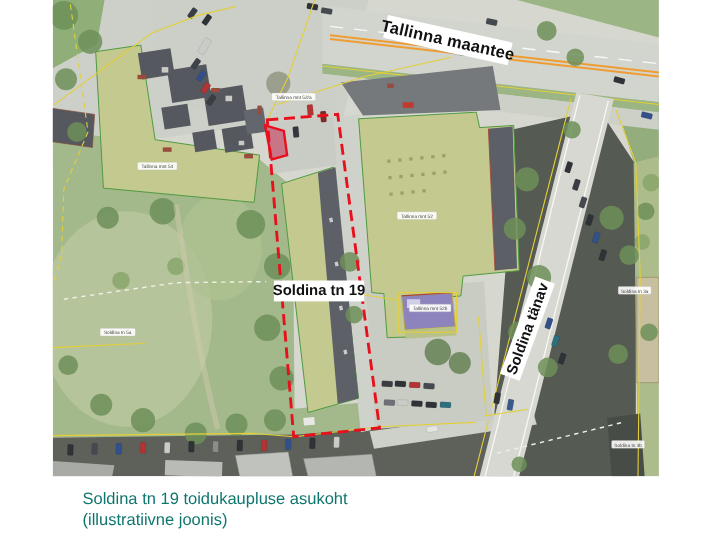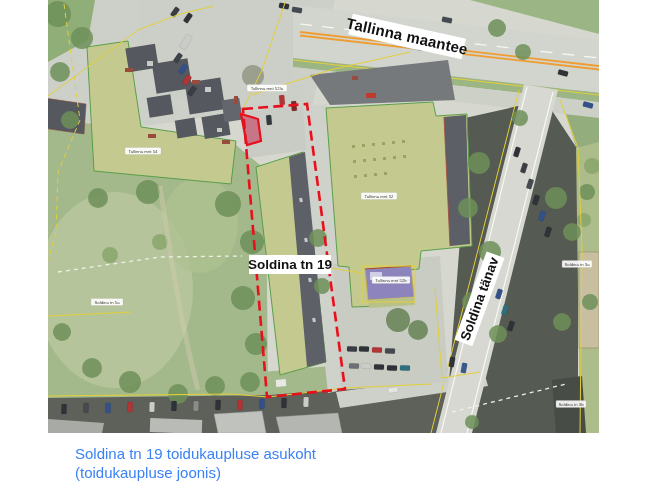--- a/index.html
+++ b/index.html
@@ -17,21 +17,21 @@
   .tree{fill:#6d8f58;fill-opacity:.85;}
   .tree2{fill:#86a468;fill-opacity:.8;}
   .car{stroke:rgba(0,0,0,.25);stroke-width:.3;}
   .tinybox{fill:#ffffff;fill-opacity:.9;stroke:#b9b9b0;stroke-width:.3;}
   .tinytxt{font-size:4.3px;fill:#44443e;text-anchor:middle;}
   .biglbl{font-size:15px;font-weight:600;fill:#111;text-anchor:middle;letter-spacing:.2px;}
   .midlbl{font-size:13.5px;font-weight:600;fill:#111;text-anchor:middle;}
   .red-dash{fill:none;stroke:#e8101c;stroke-width:2.6;stroke-dasharray:10 5.2;}
   .red-solid{fill:#c63056;fill-opacity:.55;stroke:#e8101c;stroke-width:2.2;}
   .caption{position:absolute;left:75px;top:444px;font-size:15px;line-height:19px;
-           color:#3b82f6;font-weight:500;}
+           color:#0f766e;font-weight:500;}
 </style>
 </head>
 <body>
 
 <div class="page">
 <svg width="650" height="487" viewBox="0 0 650 487">
   <defs>
     <clipPath id="mapclip">
           <rect x="48" y="0" width="551" height="433"></rect>
         </clipPath>
@@ -331,15 +331,15 @@
 
     <g>
       <rect x="249" y="255" width="82" height="19" fill="#ffffff"></rect>
       <text class="midlbl" x="290" y="268.5">Soldina tn 19</text>
     </g>
   </g>
 </svg>
 
 <div class="caption">
   <div>Soldina tn 19 toidukaupluse asukoht</div>
-  <div>(toidukaupluse joonis)</div>
+  <div>(illustratiivne joonis)</div>
 </div>
 </div>
 
 </body></html>

